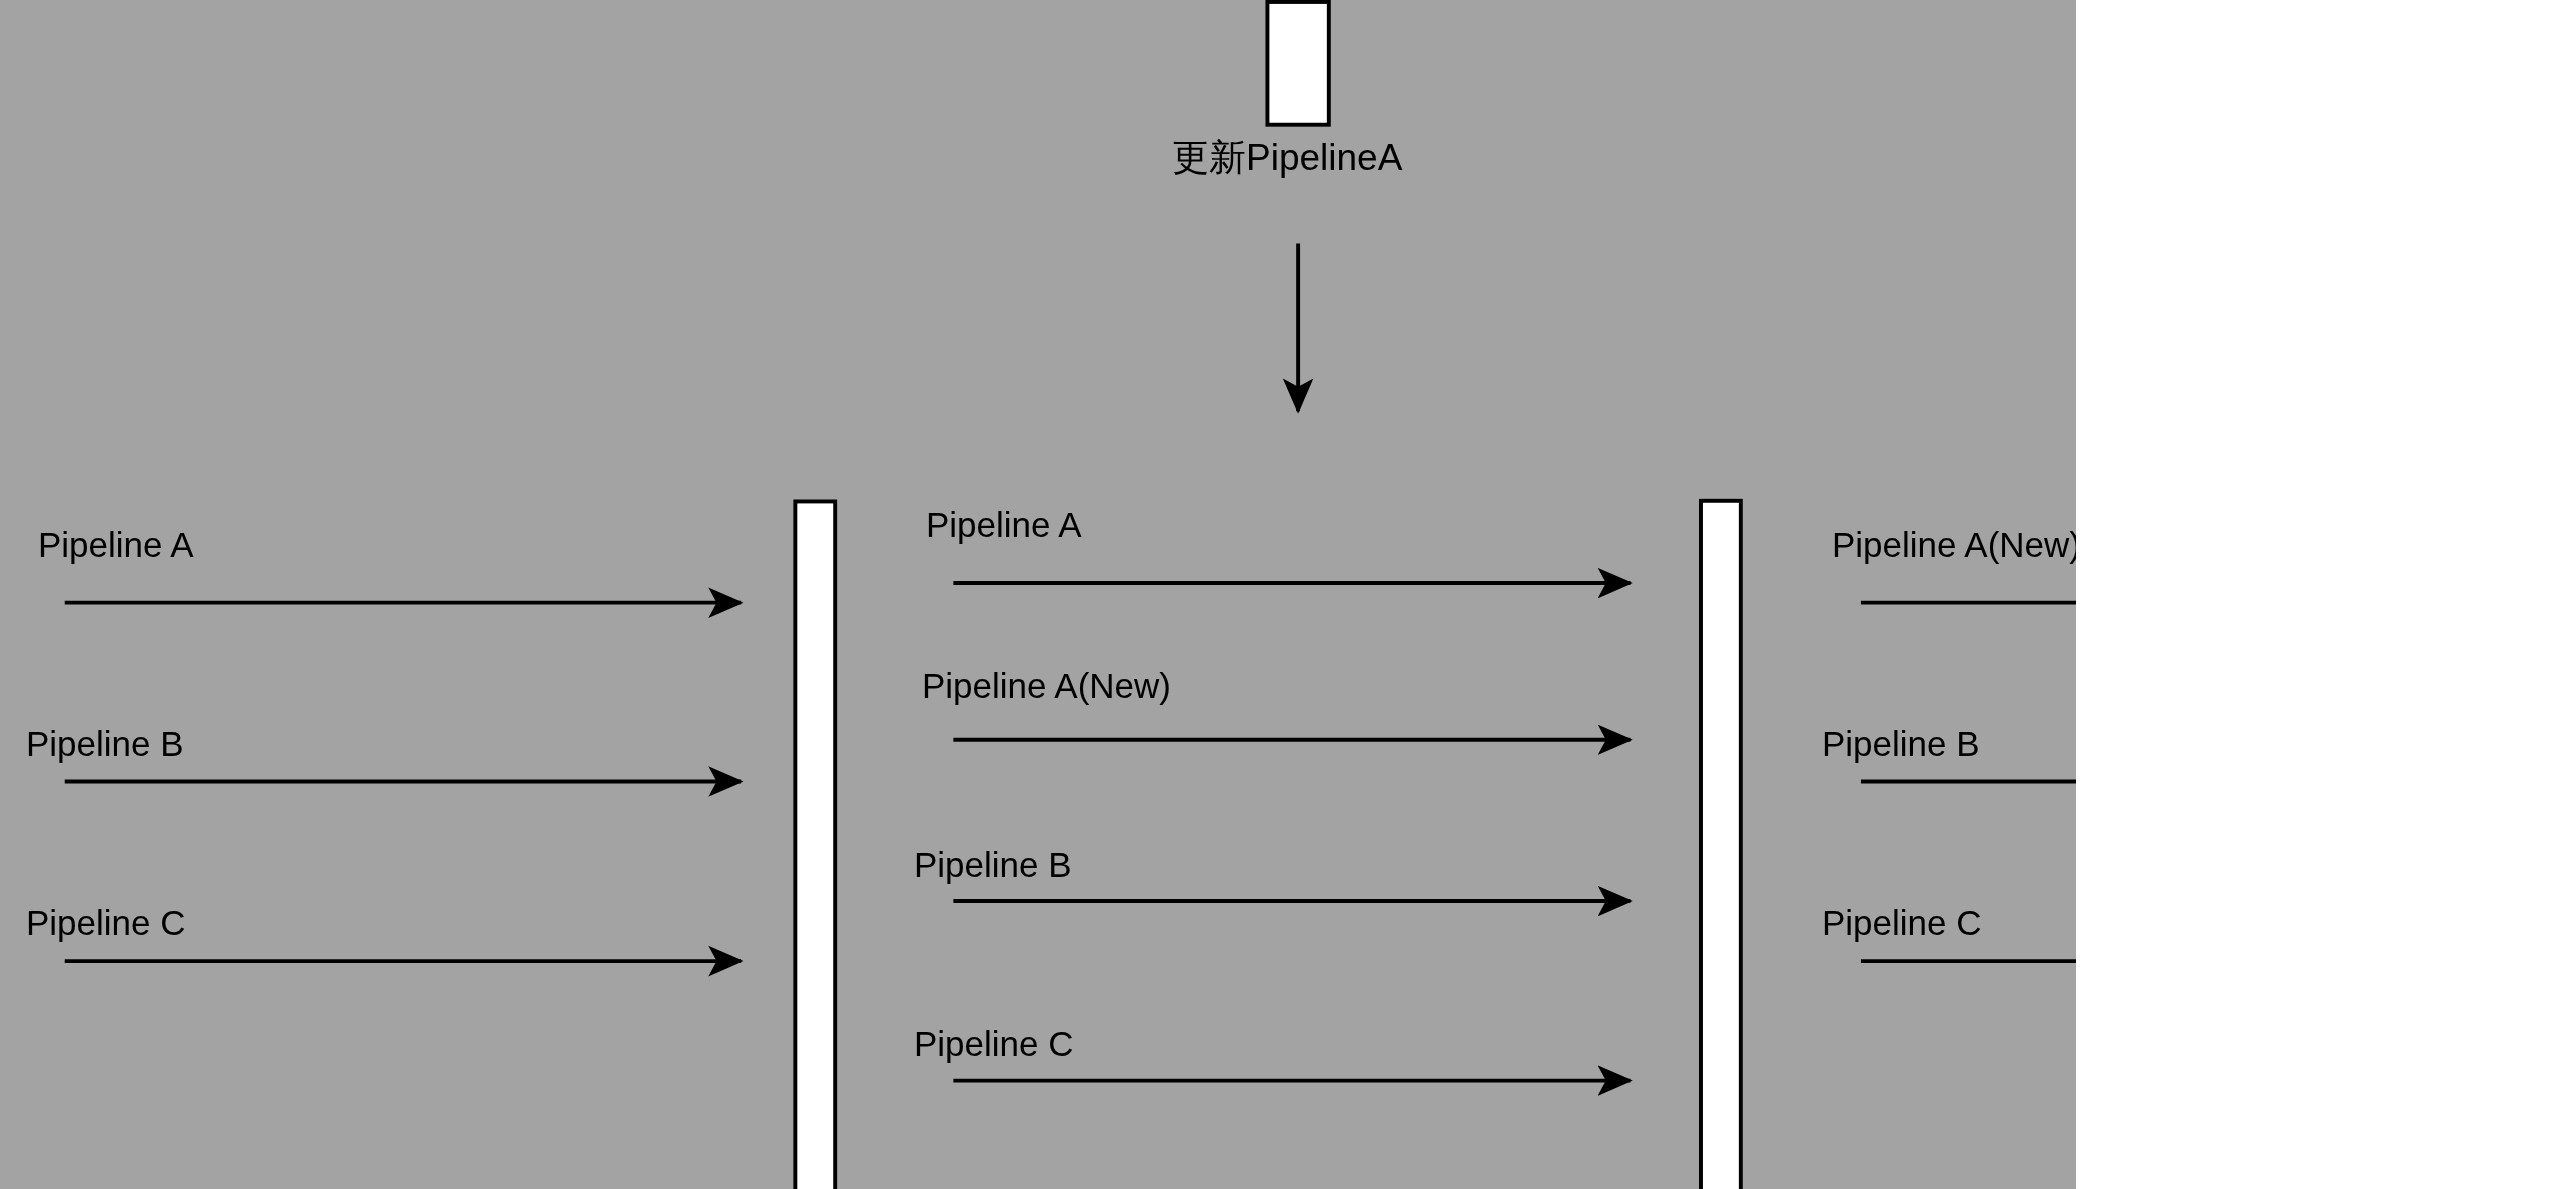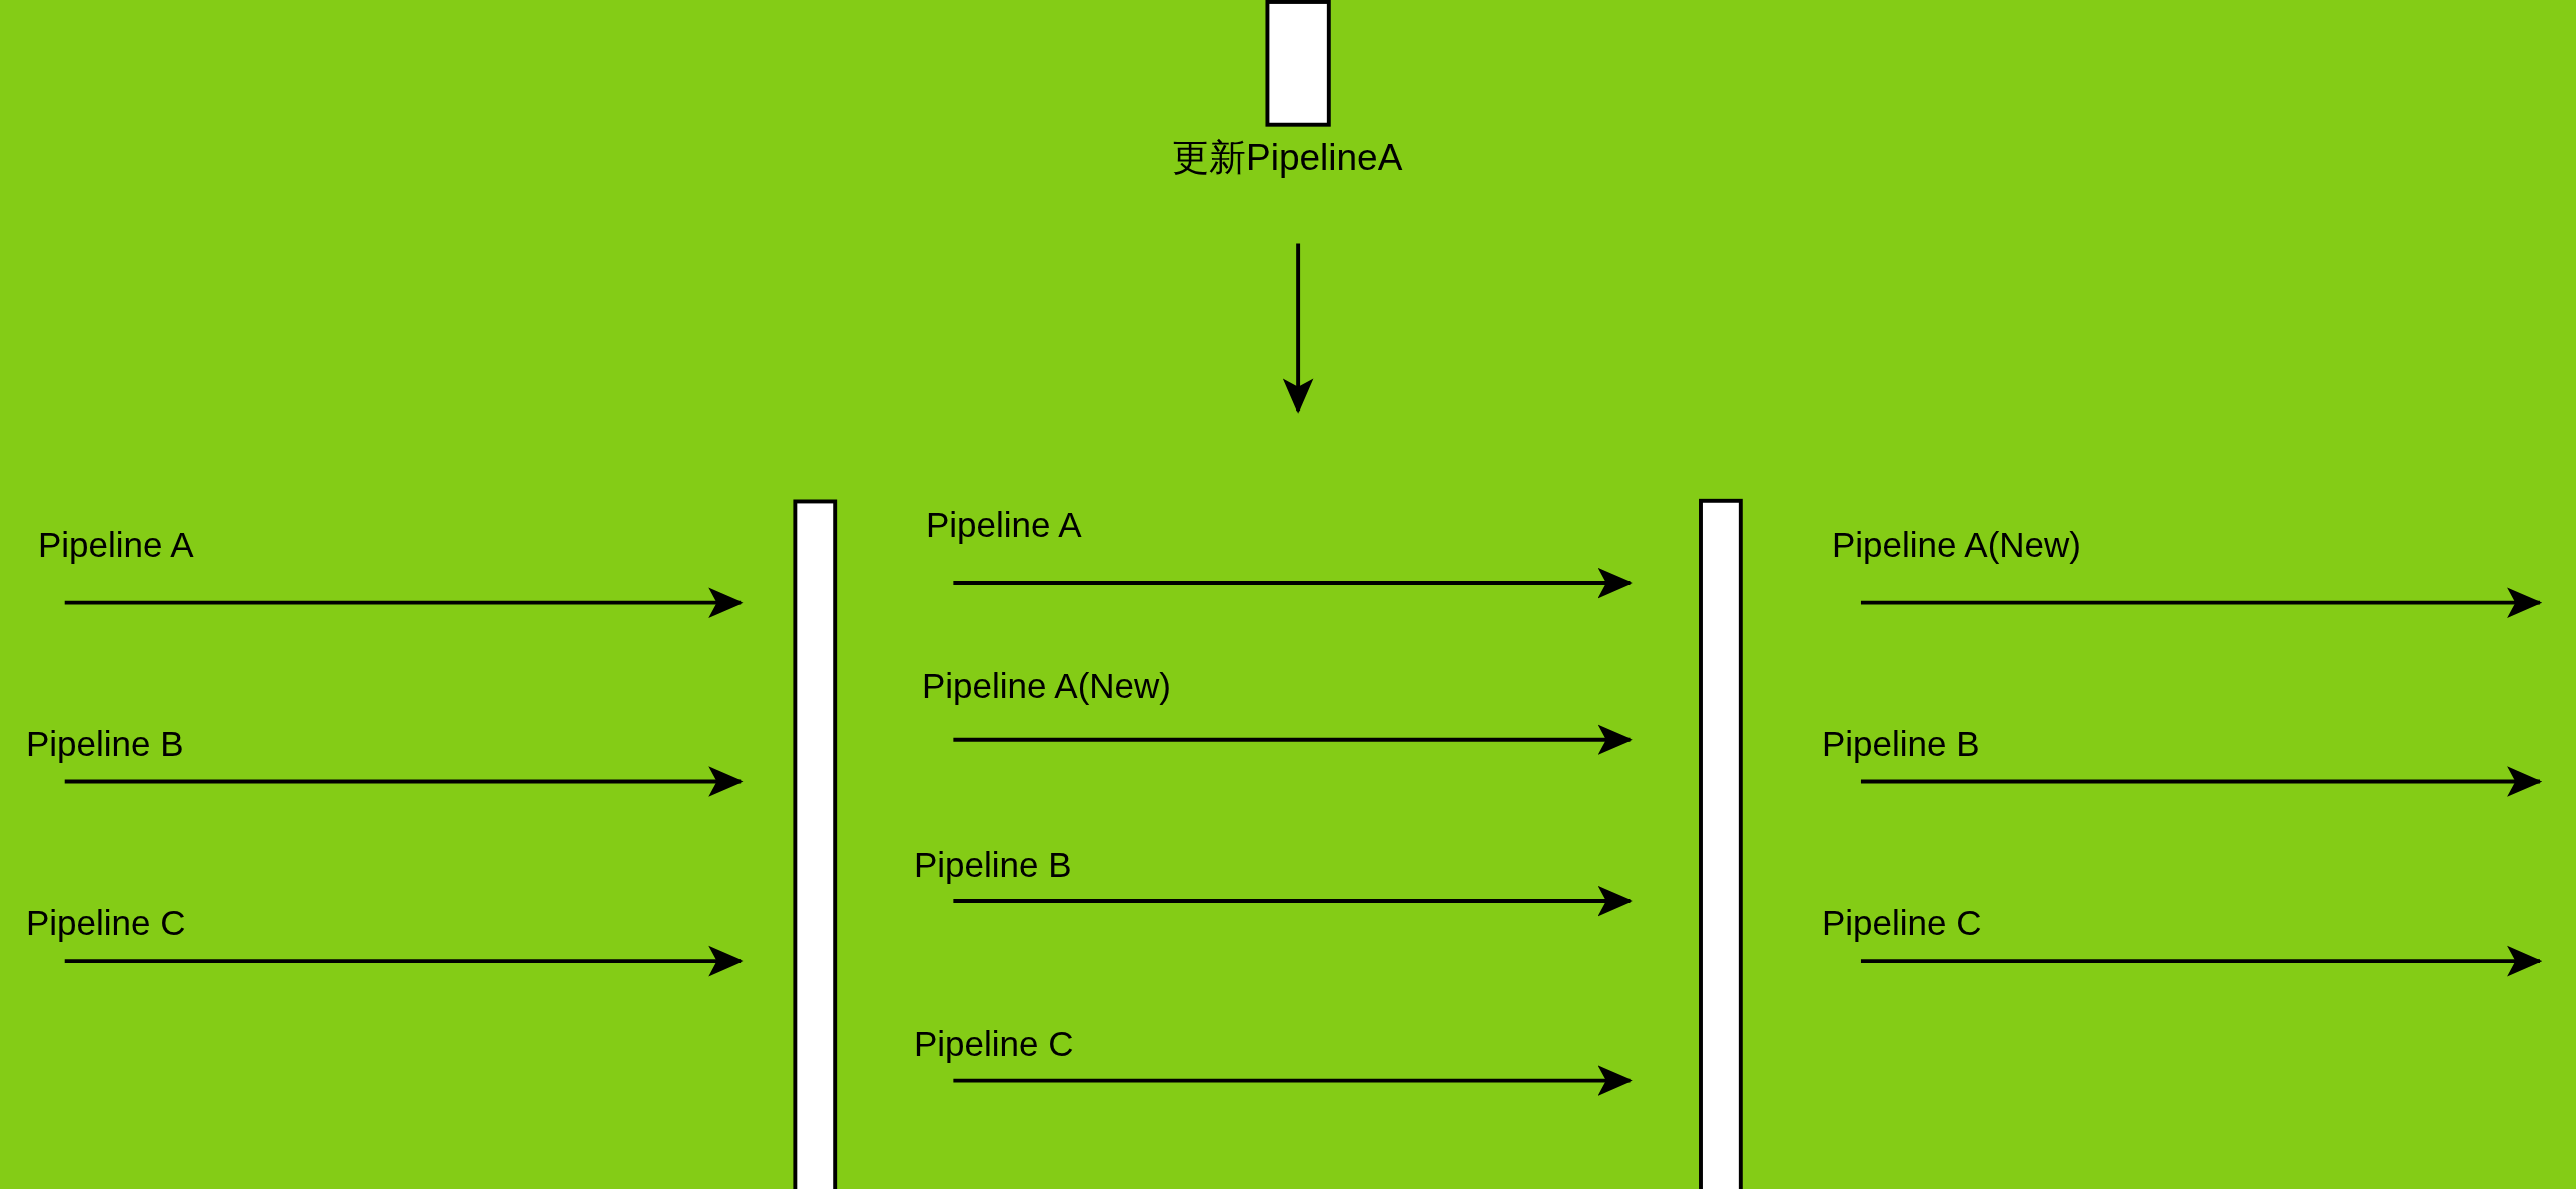--- a/index.html
+++ b/index.html
@@ -6,23 +6,23 @@
   html, body {
     margin: 0;
     padding: 0;
     background: #ffffff;
   }
   body {
     font-family: "Liberation Sans", sans-serif;
   }
   #canvas {
     position: relative;
-    width: 2576px;
+    width: 2076px;
     height: 1189px;
-    background: #84cc16;
+    background: #a3a3a3;
     overflow: hidden;
   }
   .diagram-svg {
     position: absolute;
     left: 0;
     top: 0;
     width: 2576px;
     height: 1189px;
   }
   .label {

